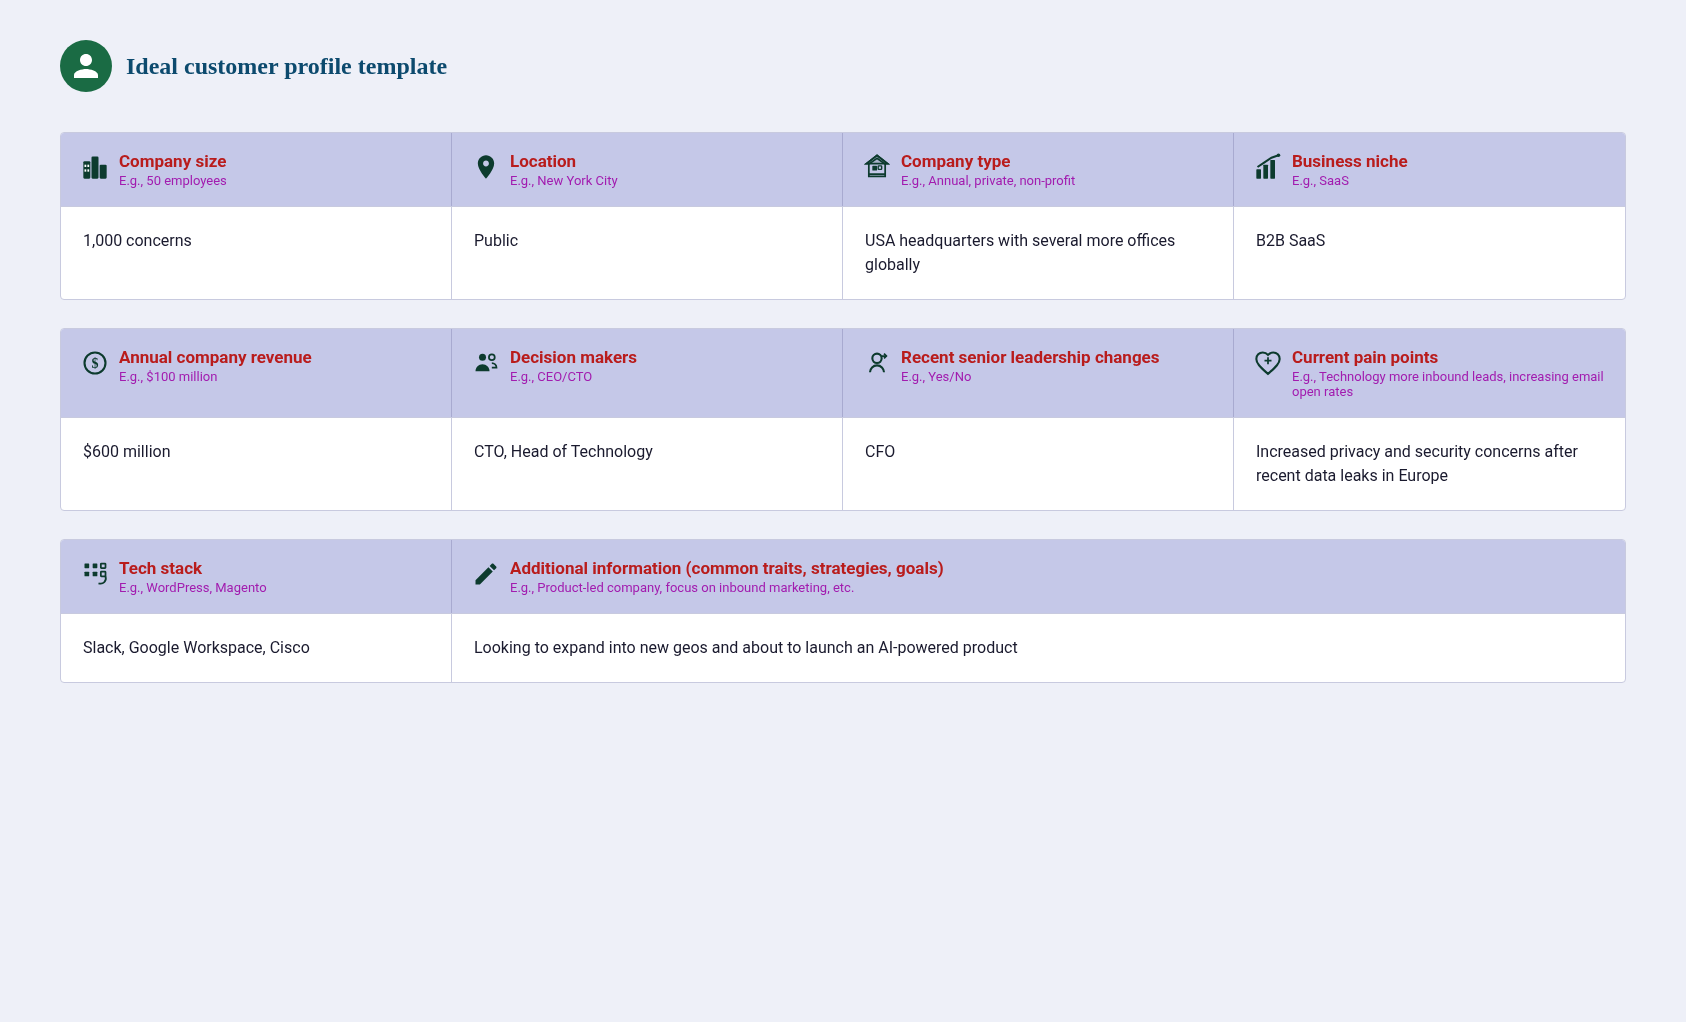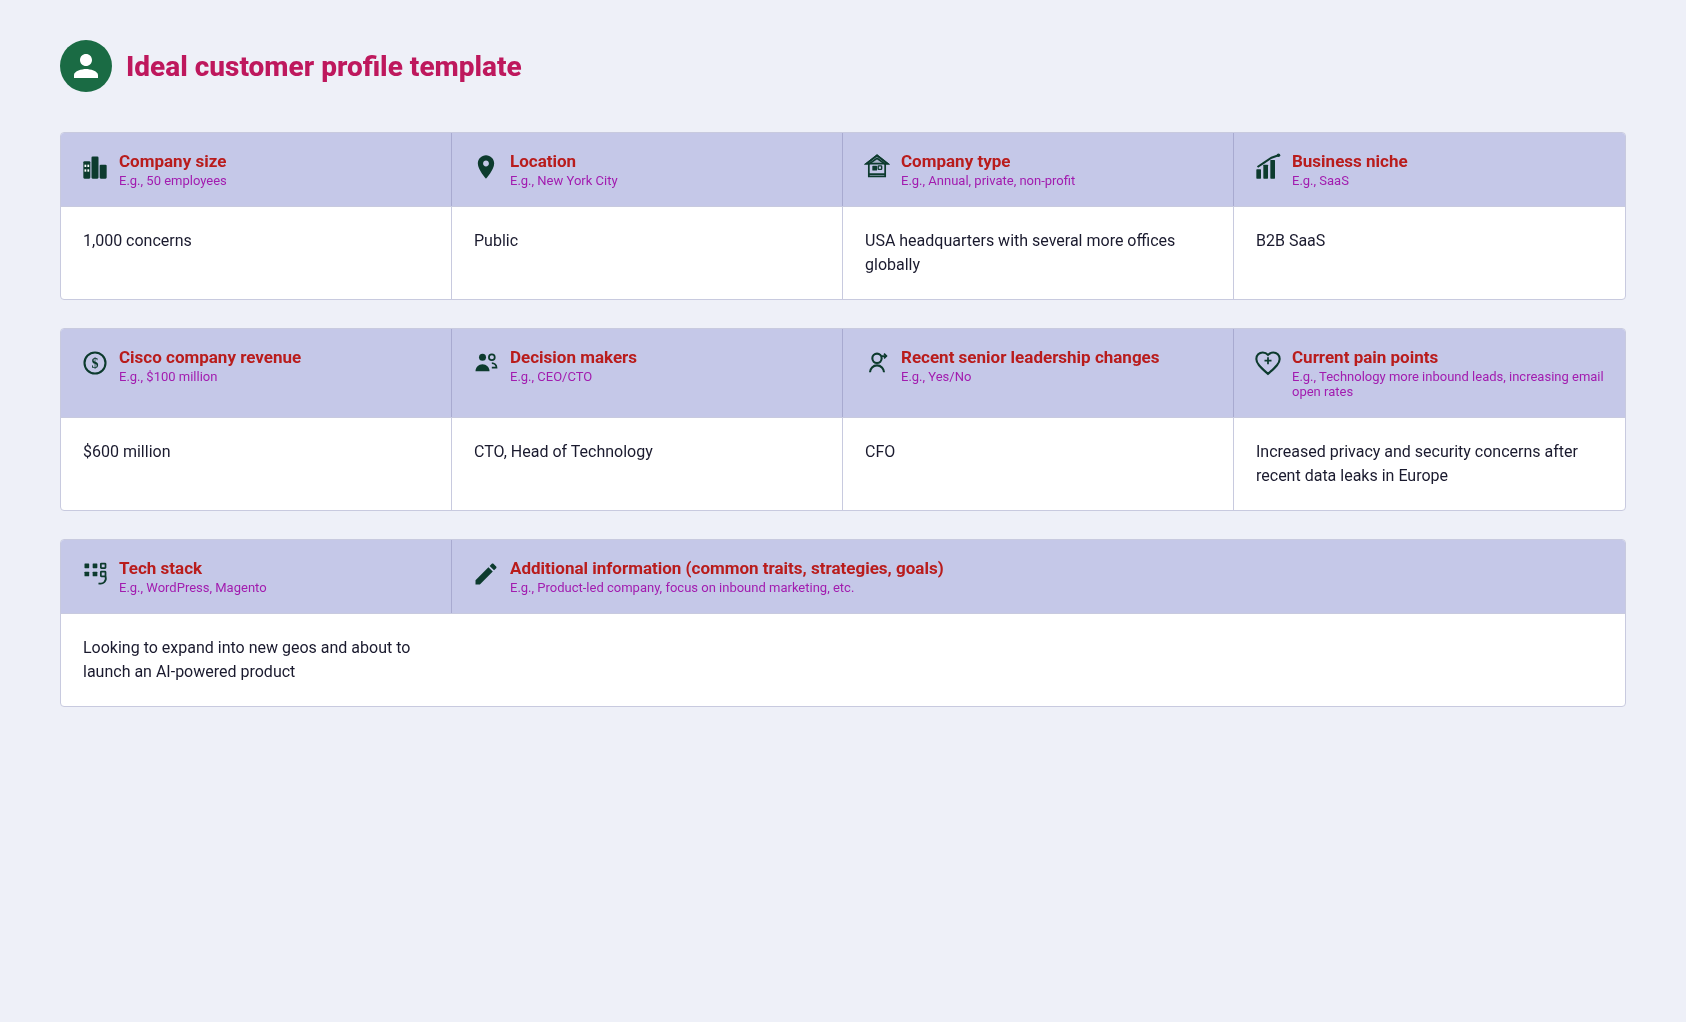--- a/index.html
+++ b/index.html
@@ -30,23 +30,24 @@
       flex-shrink: 0;
     }
 
     .page-title-icon svg {
       width: 30px;
       height: 30px;
       fill: white;
     }
 
     .page-title {
-      font-size: 28px;
+      font-size: 24px;
       font-weight: 800;
-      color: #be185d;
+      color: #0c4a6e;
+      font-family: Liberation Serif, serif;
     }
 
     .section {
       margin-bottom: 28px;
     }
 
     .table-wrapper {
       border: 1.5px solid #c8cadf;
       border-radius: 4px;
       overflow: hidden;
@@ -204,21 +205,21 @@
 <div class="section">
   <div class="table-wrapper">
     <div class="header-row cols-4">
 
       <div class="header-cell">
         <svg class="header-icon" viewBox="0 0 24 24" fill="none" xmlns="http://www.w3.org/2000/svg">
           <circle cx="12" cy="12" r="9" stroke="#0d3b2e" stroke-width="1.8"></circle>
           <text x="12" y="16.5" text-anchor="middle" font-size="12" font-weight="700" fill="#0d3b2e" font-family="serif">$</text>
         </svg>
         <div class="header-cell-content">
-          <span class="header-cell-title">Cisco company revenue</span>
+          <span class="header-cell-title">Annual company revenue</span>
           <span class="header-cell-subtitle">E.g., $100 million</span>
         </div>
       </div>
 
       <div class="header-cell">
         <svg class="header-icon" viewBox="0 0 24 24" fill="#0d3b2e" xmlns="http://www.w3.org/2000/svg">
           <circle cx="9" cy="7" r="3"></circle>
           <path d="M3 19c0-3.3 2.7-6 6-6s6 2.7 6 6H3z"></path>
           <circle cx="17" cy="7" r="2.5" fill="none" stroke="#0d3b2e" stroke-width="1.5"></circle>
           <path d="M17 12c2.2 0 4 1.8 4 4h-4" fill="none" stroke="#0d3b2e" stroke-width="1.5"></path>
@@ -288,16 +289,17 @@
           <path d="M3 17.25V21h3.75L17.81 9.94l-3.75-3.75L3 17.25zM20.71 7.04c.39-.39.39-1.02 0-1.41l-2.34-2.34c-.39-.39-1.02-.39-1.41 0l-1.83 1.83 3.75 3.75 1.83-1.83z" fill="#0d3b2e"></path>
         </svg>
         <div class="header-cell-content">
           <span class="header-cell-title">Additional information (common traits, strategies, goals)</span>
           <span class="header-cell-subtitle">E.g., Product-led company, focus on inbound marketing, etc.</span>
         </div>
       </div>
     </div>
 
     <div class="data-row cols-2">
+      <div class="data-cell">Slack, Google Workspace, Cisco</div>
       <div class="data-cell">Looking to expand into new geos and about to launch an AI-powered product</div>
     </div>
   </div>
 </div>
 
 </body></html>

